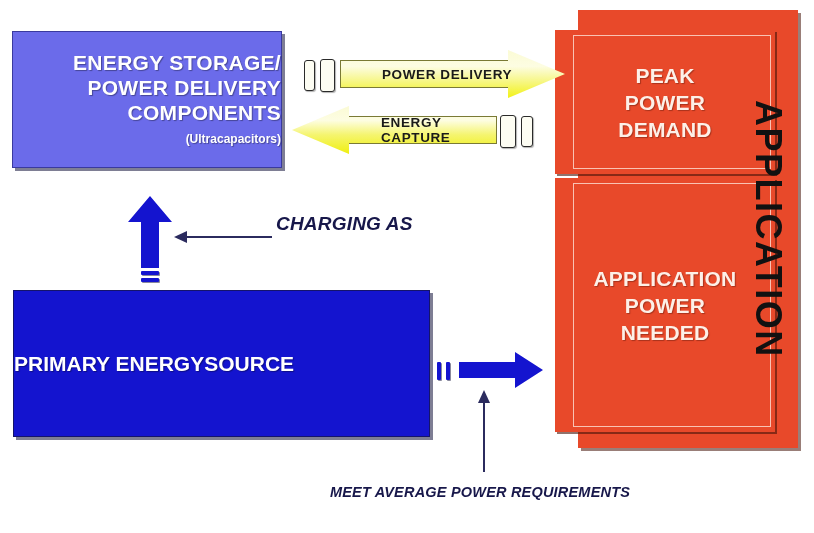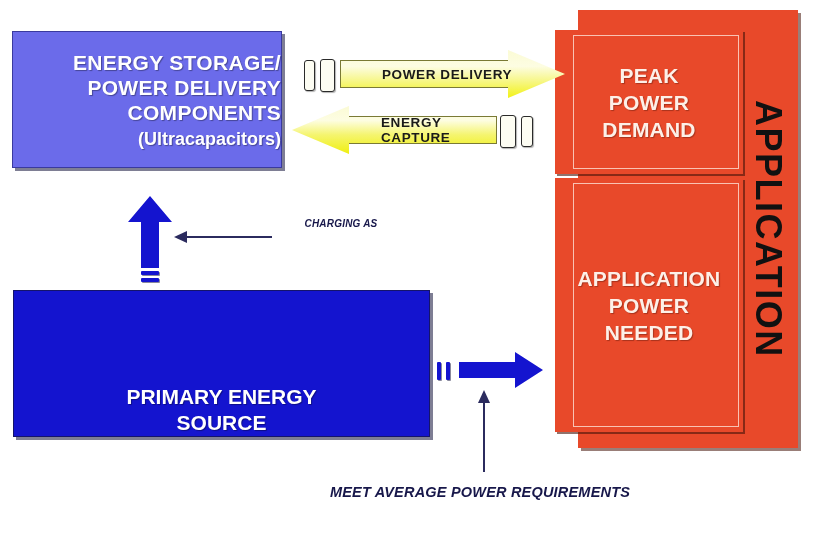--- a/index.html
+++ b/index.html
@@ -39,37 +39,37 @@
     color: #ffffff;
     font-weight: bold;
     font-size: 21px;
     line-height: 25px;
     letter-spacing: 0.3px;
     text-shadow: 1px 1px 1px rgba(0,0,0,0.35);
   }
   #storage-box .sub {
     color: #ffffff;
     font-weight: bold;
-    font-size: 18px;
+    font-size: 12px;
     line-height: 22px;
     margin-top: 3px;
     text-shadow: 1px 1px 1px rgba(0,0,0,0.35);
   }
 
   
   #primary-box {
     left: 13px; top: 290px;
     width: 417px; height: 147px;
     background: #1414cf;
     border: 1px solid #14146b;
     box-shadow: 3px 3px 0 rgba(20,20,60,0.55);
     display: flex;
-    flex-direction: column;
+    flex-direction: row;
     align-items: center;
-    justify-content: flex-end;
+    justify-content: flex-start;
     box-sizing: border-box;
     text-align: center;
   }
   #primary-box .line {
     color: #ffffff;
     font-weight: bold;
     font-size: 21px;
     line-height: 26px;
     text-shadow: 1px 1px 1px rgba(0,0,0,0.35);
   }
@@ -84,21 +84,21 @@
 
   
   #app-backpanel {
     left: 578px; top: 10px;
     width: 220px; height: 438px;
     background: #e8492a;
     box-shadow: 3px 3px 0 rgba(70,20,10,0.55);
   }
   .app-front {
     left: 555px;
-    width: 188px;
+    width: 220px;
     background: #e8492a;
     box-shadow: 2px 2px 0 rgba(70,20,10,0.6);
     display: flex;
     flex-direction: column;
     align-items: center;
     justify-content: center;
     box-sizing: border-box;
     text-align: left;
   }
   #app-peak  { top: 30px;  height: 144px; }
@@ -223,21 +223,21 @@
   }
   .thin-arrow-head {
     width: 0; height: 0;
   }
 
   
   .caption {
     color: #17174a;
     font-weight: bold;
     font-style: italic;
-    font-size: 10px;
+    font-size: 19px;
     line-height: 19px;
     letter-spacing: 0.2px;
     text-align: center;
     white-space: nowrap;
   }
   #caption-charging { left: 276px; top: 214px; width: 130px; }
   #caption-continuous { left: 310px; top: 482px; width: 340px; font-size: 14.5px; line-height: 20px; }
 </style>
 </head>
 <body>

